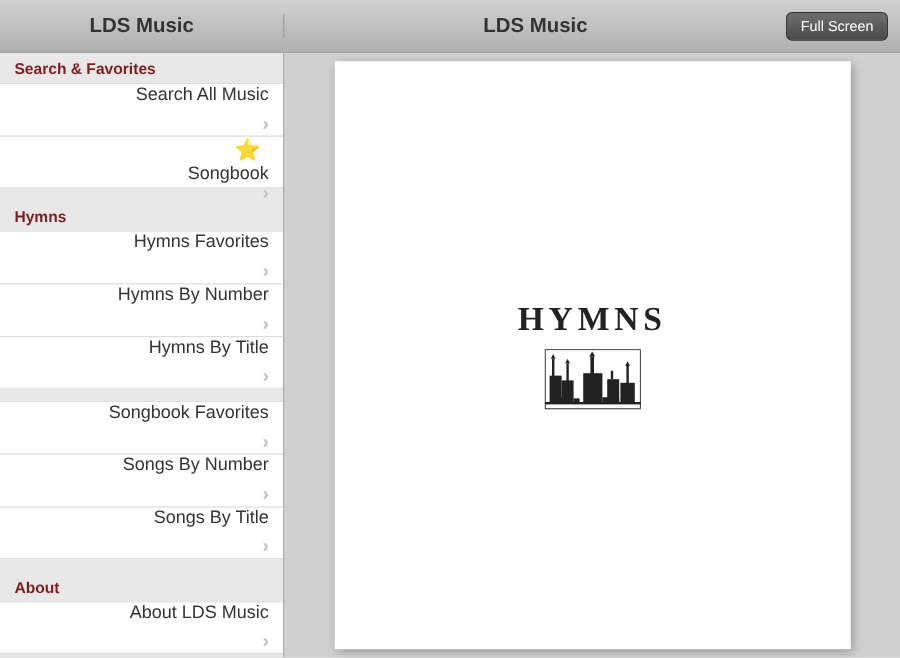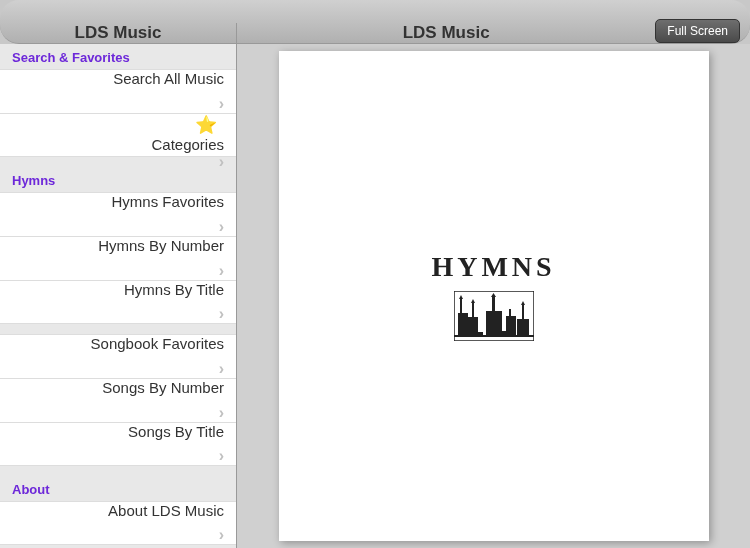--- a/index.html
+++ b/index.html
@@ -12,23 +12,22 @@
       background: #c8c8c8;
       overflow: hidden;
     }
 
     
     .top-bar {
       display: flex;
       height: 44px;
       background: linear-gradient(to bottom, #d0d0d0, #b0b0b0);
       border-bottom: 1px solid #999;
-      align-items: flex-end;
+      align-items: center;
       flex-shrink: 0;
-      border-radius: 19px;
     }
     .top-bar-left {
       width: 237px;
       display: flex;
       align-items: center;
       justify-content: center;
       border-right: 1px solid #999;
       font-size: 17px;
       font-weight: bold;
       color: #333;
@@ -68,21 +67,21 @@
       background: #e8e8e8;
       border-right: 1px solid #999;
       overflow-y: auto;
       flex-shrink: 0;
     }
 
     .section-header {
       padding: 6px 12px 4px;
       font-size: 13px;
       font-weight: bold;
-      color: #6d28d9;
+      color: #7f1d1d;
       background: #e8e8e8;
     }
 
     .menu-item {
       display: flex;
       align-items: flex-end;
       padding: 0 12px;
       height: 44px;
       background: #fff;
       border-bottom: 1px solid #ddd;
@@ -189,21 +188,21 @@
   <div class="sidebar">
 
     <div class="section-header">Search &amp; Favorites</div>
     <div class="menu-item-group">
       <div class="menu-item">
         <span class="menu-item-label">Search All Music</span>
         <span class="chevron">›</span>
       </div>
       <div class="menu-item">
         <span class="star-icon">⭐</span>
-        <span class="menu-item-label">Categories</span>
+        <span class="menu-item-label">Songbook</span>
         <span class="chevron">›</span>
       </div>
     </div>
 
     <div class="section-gap"></div>
 
     <div class="section-header">Hymns</div>
     <div class="menu-item-group">
       <div class="menu-item">
         <span class="menu-item-label">Hymns Favorites</span>

